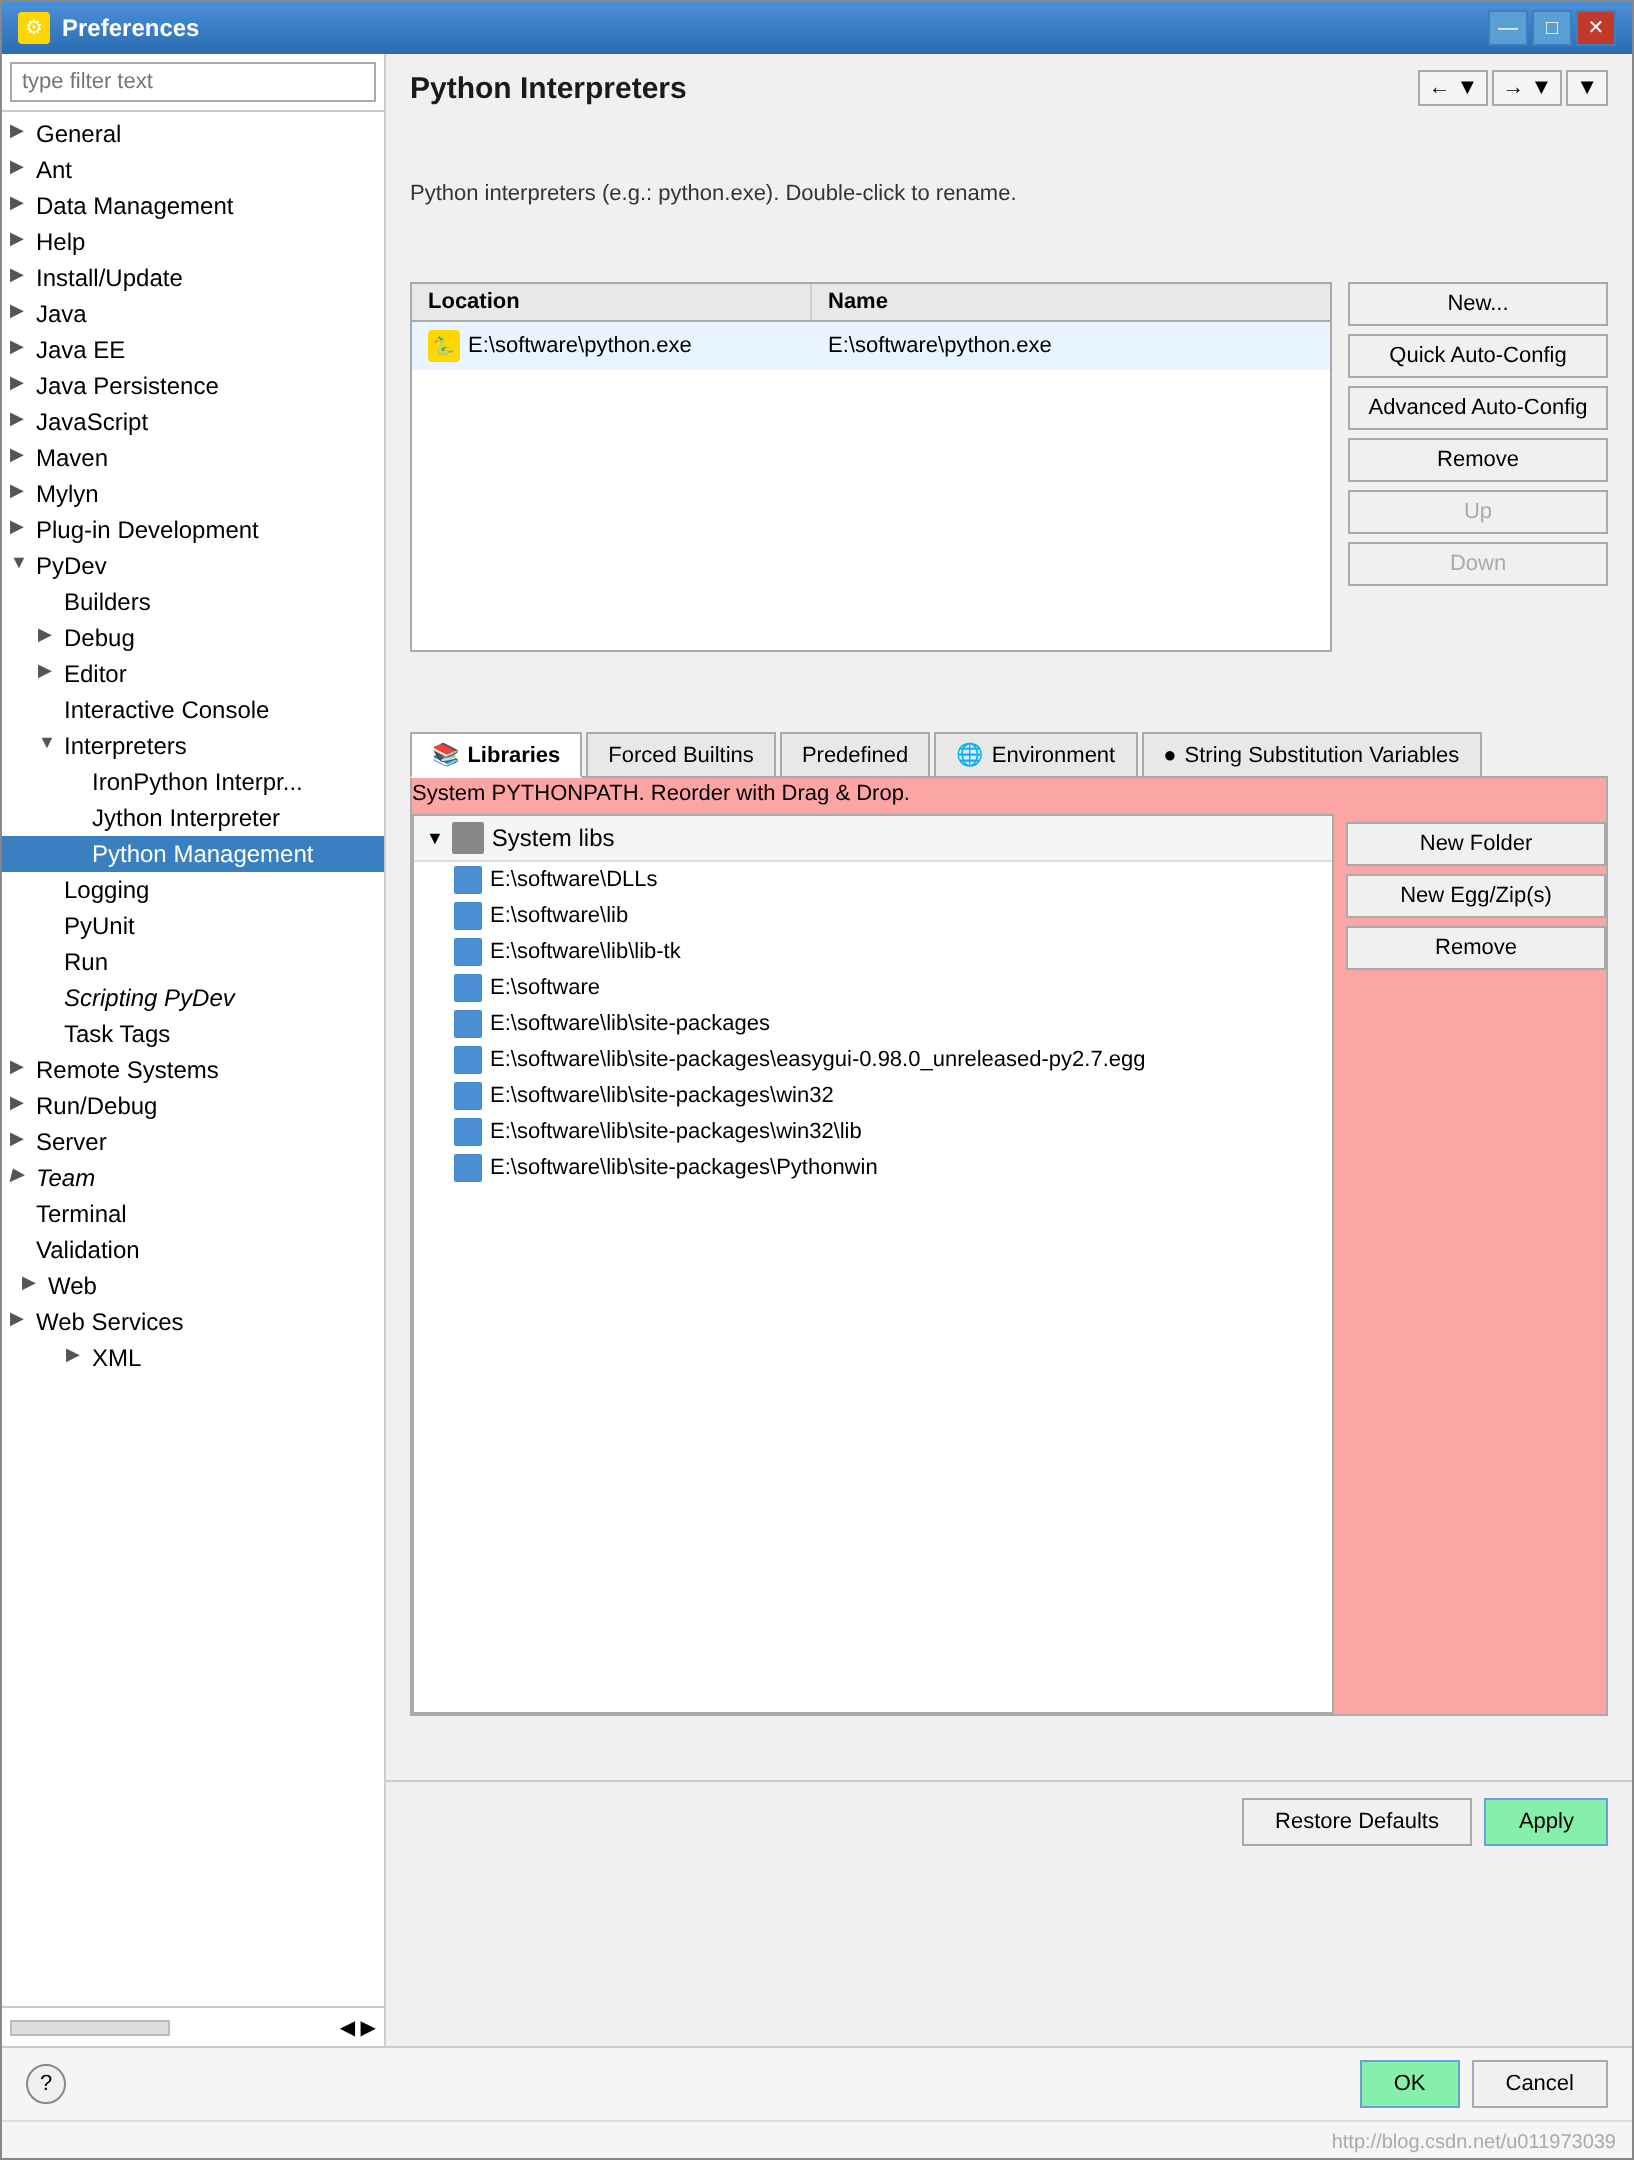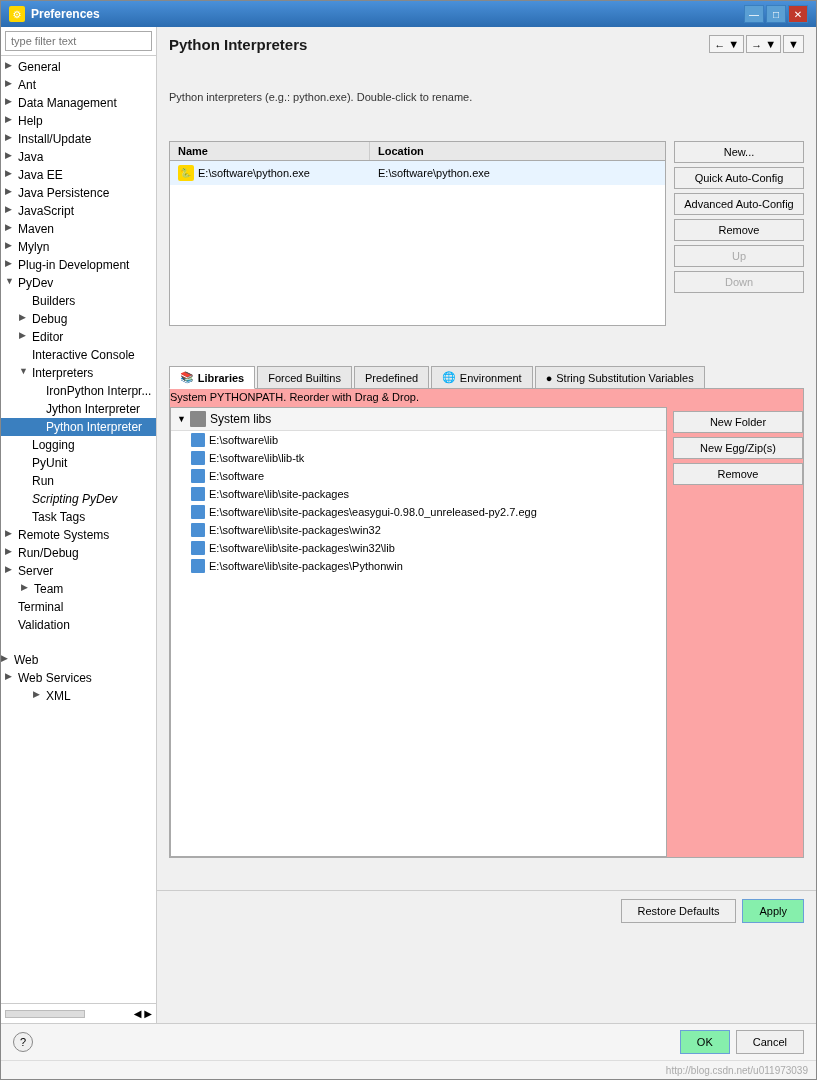--- a/index.html
+++ b/index.html
@@ -64,21 +64,21 @@
       align-items: center;
       justify-content: center;
     }
     .titlebar-btn.close { background: #c0392b; }
     .main-content {
       display: flex;
       flex: 1;
       overflow: hidden;
     }
     .sidebar {
-      width: 156px;
+      width: 192px;
       background: white;
       border-right: 1px solid #ccc;
       display: flex;
       flex-direction: column;
       flex-shrink: 0;
     }
     .filter-box {
       padding: 4px;
       border-bottom: 1px solid #ccc;
     }
@@ -467,21 +467,21 @@
           <div class="tree-item" style="padding-left: 32px;">
             <span class="tree-arrow leaf"></span>
             <span>IronPython Interpr...</span>
           </div>
           <div class="tree-item" style="padding-left: 32px;">
             <span class="tree-arrow leaf"></span>
             <span>Jython Interpreter</span>
           </div>
           <div class="tree-item selected" style="padding-left: 32px;">
             <span class="tree-arrow leaf"></span>
-            <span>Python Interpreter</span>
+            <span>Python Management</span>
           </div>
           <div class="tree-item" style="padding-left: 18px;">
             <span class="tree-arrow leaf"></span>
             <span>Logging</span>
           </div>
           <div class="tree-item" style="padding-left: 18px;">
             <span class="tree-arrow leaf"></span>
             <span>PyUnit</span>
           </div>
           <div class="tree-item" style="padding-left: 18px;">
@@ -501,33 +501,33 @@
             <span>Remote Systems</span>
           </div>
           <div class="tree-item" style="padding-left: 4px;">
             <span class="tree-arrow closed"></span>
             <span>Run/Debug</span>
           </div>
           <div class="tree-item" style="padding-left: 4px;">
             <span class="tree-arrow closed"></span>
             <span>Server</span>
           </div>
-          <div class="tree-item" style="padding-left: 20px;">
+          <div class="tree-item" style="padding-left: 4px; font-style: italic;">
             <span class="tree-arrow closed"></span>
             <span>Team</span>
           </div>
           <div class="tree-item" style="padding-left: 4px;">
             <span class="tree-arrow leaf"></span>
             <span>Terminal</span>
           </div>
           <div class="tree-item" style="padding-left: 4px;">
             <span class="tree-arrow leaf"></span>
             <span>Validation</span>
           </div>
-          <div class="tree-item" style="padding-left: 0; margin-top: 17px;">
+          <div class="tree-item" style="padding-left: 10px;">
             <span class="tree-arrow closed"></span>
             <span>Web</span>
           </div>
           <div class="tree-item" style="padding-left: 4px;">
             <span class="tree-arrow closed"></span>
             <span>Web Services</span>
           </div>
           <div class="tree-item" style="padding-left: 4px; margin-left: 28px;">
             <span class="tree-arrow closed"></span>
             <span>XML</span>
@@ -546,22 +546,22 @@
           <button class="toolbar-btn">← ▼</button>
           <button class="toolbar-btn">→ ▼</button>
           <button class="toolbar-btn">▼</button>
         </div>
       </div>
       <div class="panel-desc">Python interpreters (e.g.: python.exe).  Double-click to rename.</div>
 
       <div class="interpreter-table-area">
         <div class="interpreter-table">
           <div class="table-header">
+            <div class="th">Location</div>
             <div class="th">Name</div>
-            <div class="th">Location</div>
           </div>
           <div class="table-row">
             <div class="td">
               <div class="td-icon">🐍</div>
               <span>E:\software\python.exe</span>
             </div>
             <div class="td">E:\software\python.exe</div>
           </div>
           <div class="empty-table-rows"></div>
         </div>
@@ -602,20 +602,24 @@
             <div class="path-list">
               <div class="path-tree">
                 <div class="path-tree-header">
                   <span style="font-size:9px">▼</span>
                   <div class="path-item-icon" style="background:#888; width:16px; height:16px;">
                   </div>
                   <span>System libs</span>
                 </div>
                 <div id="path-items">
 
+                <div class="path-item">
+                      <div class="path-item-icon" style="background: rgb(74, 143, 212); width: 14px; height: 14px; border-radius: 1px; flex-shrink: 0;"></div>
+                      <span>E:\software\DLLs</span>
+                    </div>
                     <div class="path-item">
                       <div class="path-item-icon" style="background: rgb(74, 143, 212); width: 14px; height: 14px; border-radius: 1px; flex-shrink: 0;"></div>
                       <span>E:\software\lib</span>
                     </div>
                     <div class="path-item">
                       <div class="path-item-icon" style="background: rgb(74, 143, 212); width: 14px; height: 14px; border-radius: 1px; flex-shrink: 0;"></div>
                       <span>E:\software\lib\lib-tk</span>
                     </div>
                     <div class="path-item">
                       <div class="path-item-icon" style="background: rgb(74, 143, 212); width: 14px; height: 14px; border-radius: 1px; flex-shrink: 0;"></div>

